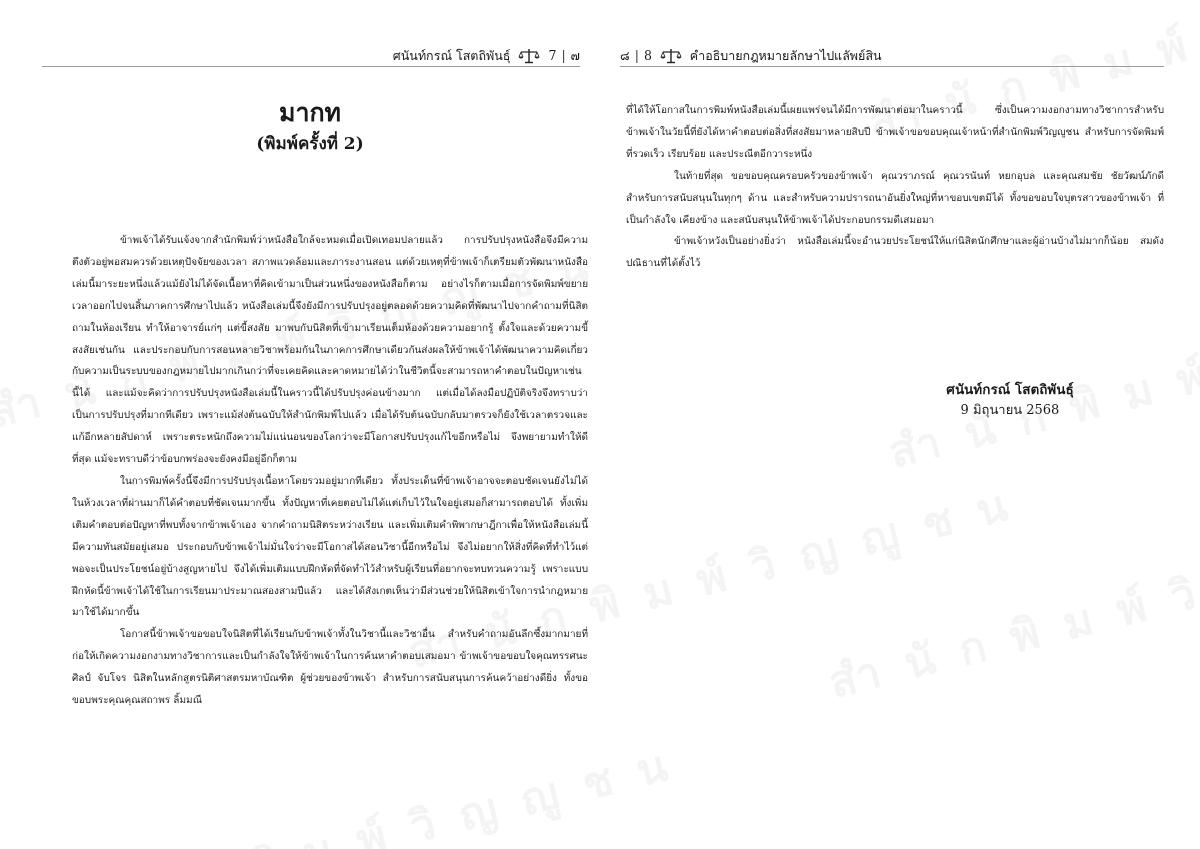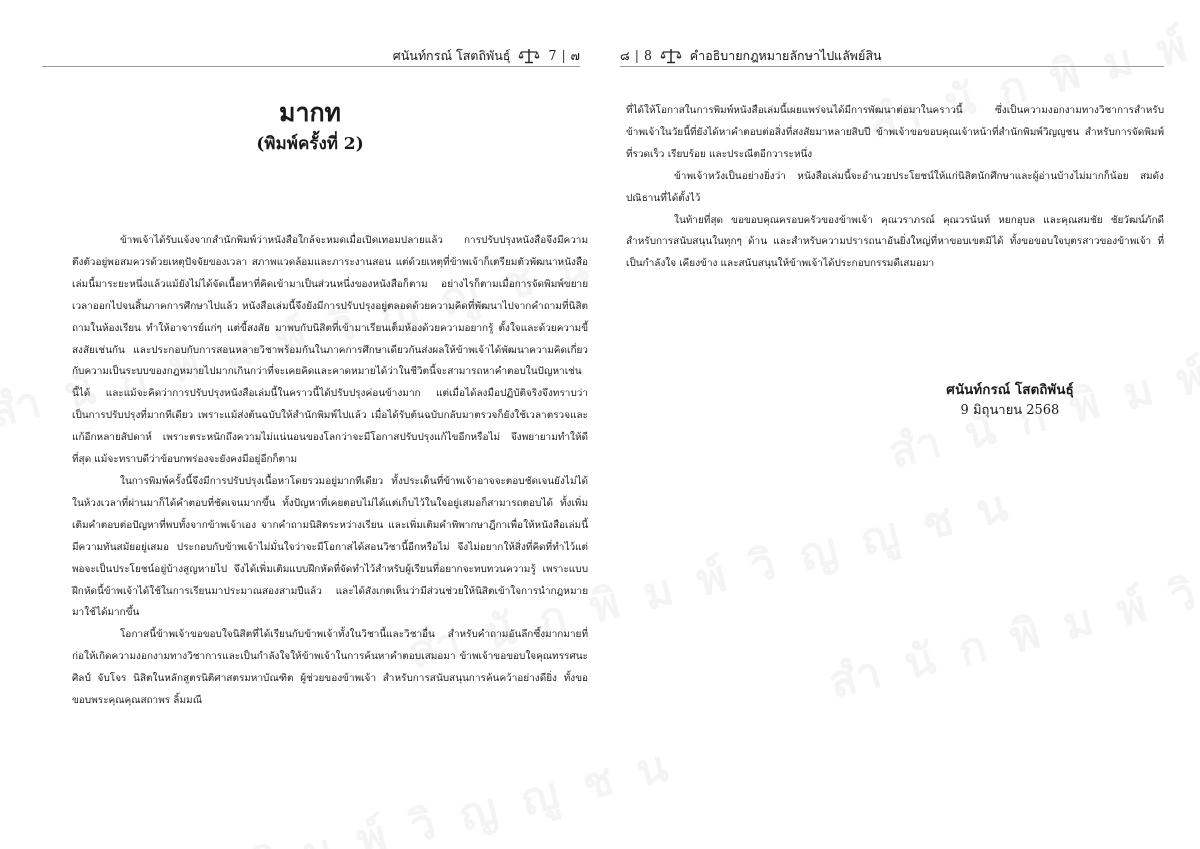--- a/index.html
+++ b/index.html
@@ -104,21 +104,21 @@
         <path d="M0.5 9 Q3 12 5.5 9" fill="#222"></path>
         <path d="M16.5 9 Q19 12 21.5 9" fill="#222"></path>
         <line x1="7" y1="14.5" x2="15" y2="14.5" stroke="#222" stroke-width="1.4"></line>
       </svg>
     </span>
     <span>คำอธิบายกฎหมายลักษาไปแลัพย์สิน</span>
   </div>
 
   <div class="body-text">
     <p>ที่ได้ให้โอกาสในการพิมพ์หนังสือเล่มนี้เผยแพร่จนได้มีการพัฒนาต่อมาในคราวนี้ ซึ่งเป็นความงอกงามทางวิชาการสำหรับข้าพเจ้าในวัยนี้ที่ยังได้หาคำตอบต่อสิ่งที่สงสัยมาหลายสิบปี ข้าพเจ้าขอขอบคุณเจ้าหน้าที่สำนักพิมพ์วิญญูชน สำหรับการจัดพิมพ์ที่รวดเร็ว เรียบร้อย และประณีตอีกวาระหนึ่ง</p>
+    <p class="indent">ในท้ายที่สุด ขอขอบคุณครอบครัวของข้าพเจ้า คุณวราภรณ์ คุณวรนันท์ หยกอุบล และคุณสมชัย ชัยวัฒน์ภักดี สำหรับการสนับสนุนในทุกๆ ด้าน และสำหรับความปรารถนาอันยิ่งใหญ่ที่หาขอบเขตมิได้ ทั้งขอขอบใจบุตรสาวของข้าพเจ้า ที่เป็นกำลังใจ เคียงข้าง และสนับสนุนให้ข้าพเจ้าได้ประกอบกรรมดีเสมอมา</p>
     <p class="indent">ข้าพเจ้าหวังเป็นอย่างยิ่งว่า หนังสือเล่มนี้จะอำนวยประโยชน์ให้แก่นิสิตนักศึกษาและผู้อ่านบ้างไม่มากก็น้อย สมดังปณิธานที่ได้ตั้งไว้</p>
-    <p class="indent">ในท้ายที่สุด ขอขอบคุณครอบครัวของข้าพเจ้า คุณวราภรณ์ คุณวรนันท์ หยกอุบล และคุณสมชัย ชัยวัฒน์ภักดี สำหรับการสนับสนุนในทุกๆ ด้าน และสำหรับความปรารถนาอันยิ่งใหญ่ที่หาขอบเขตมิได้ ทั้งขอขอบใจบุตรสาวของข้าพเจ้า ที่เป็นกำลังใจ เคียงข้าง และสนับสนุนให้ข้าพเจ้าได้ประกอบกรรมดีเสมอมา</p>
   </div>
 
   <div class="signature">
     <div class="sig-name">ศนันท์กรณ์ โสตถิพันธุ์</div>
     <div class="sig-date">9 มิถุนายน 2568</div>
   </div>
 </div>
 
 </body></html>

